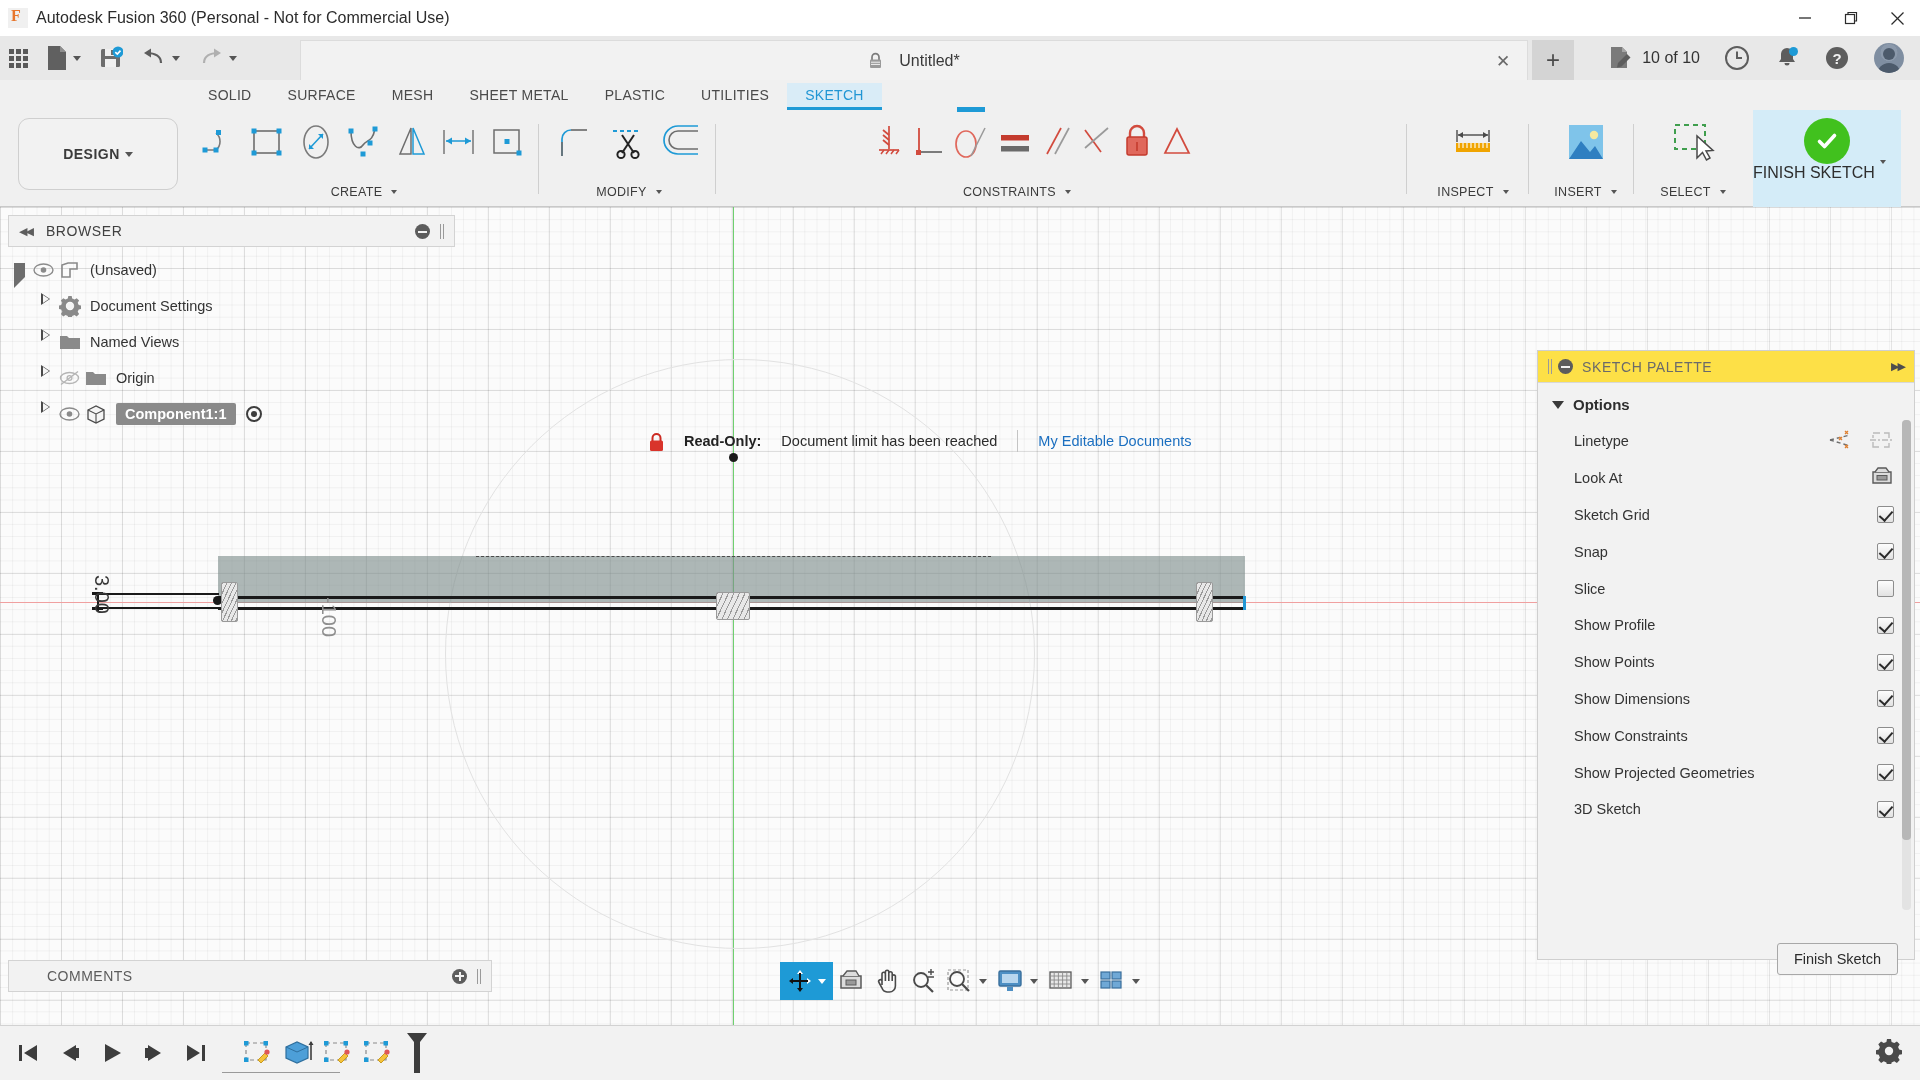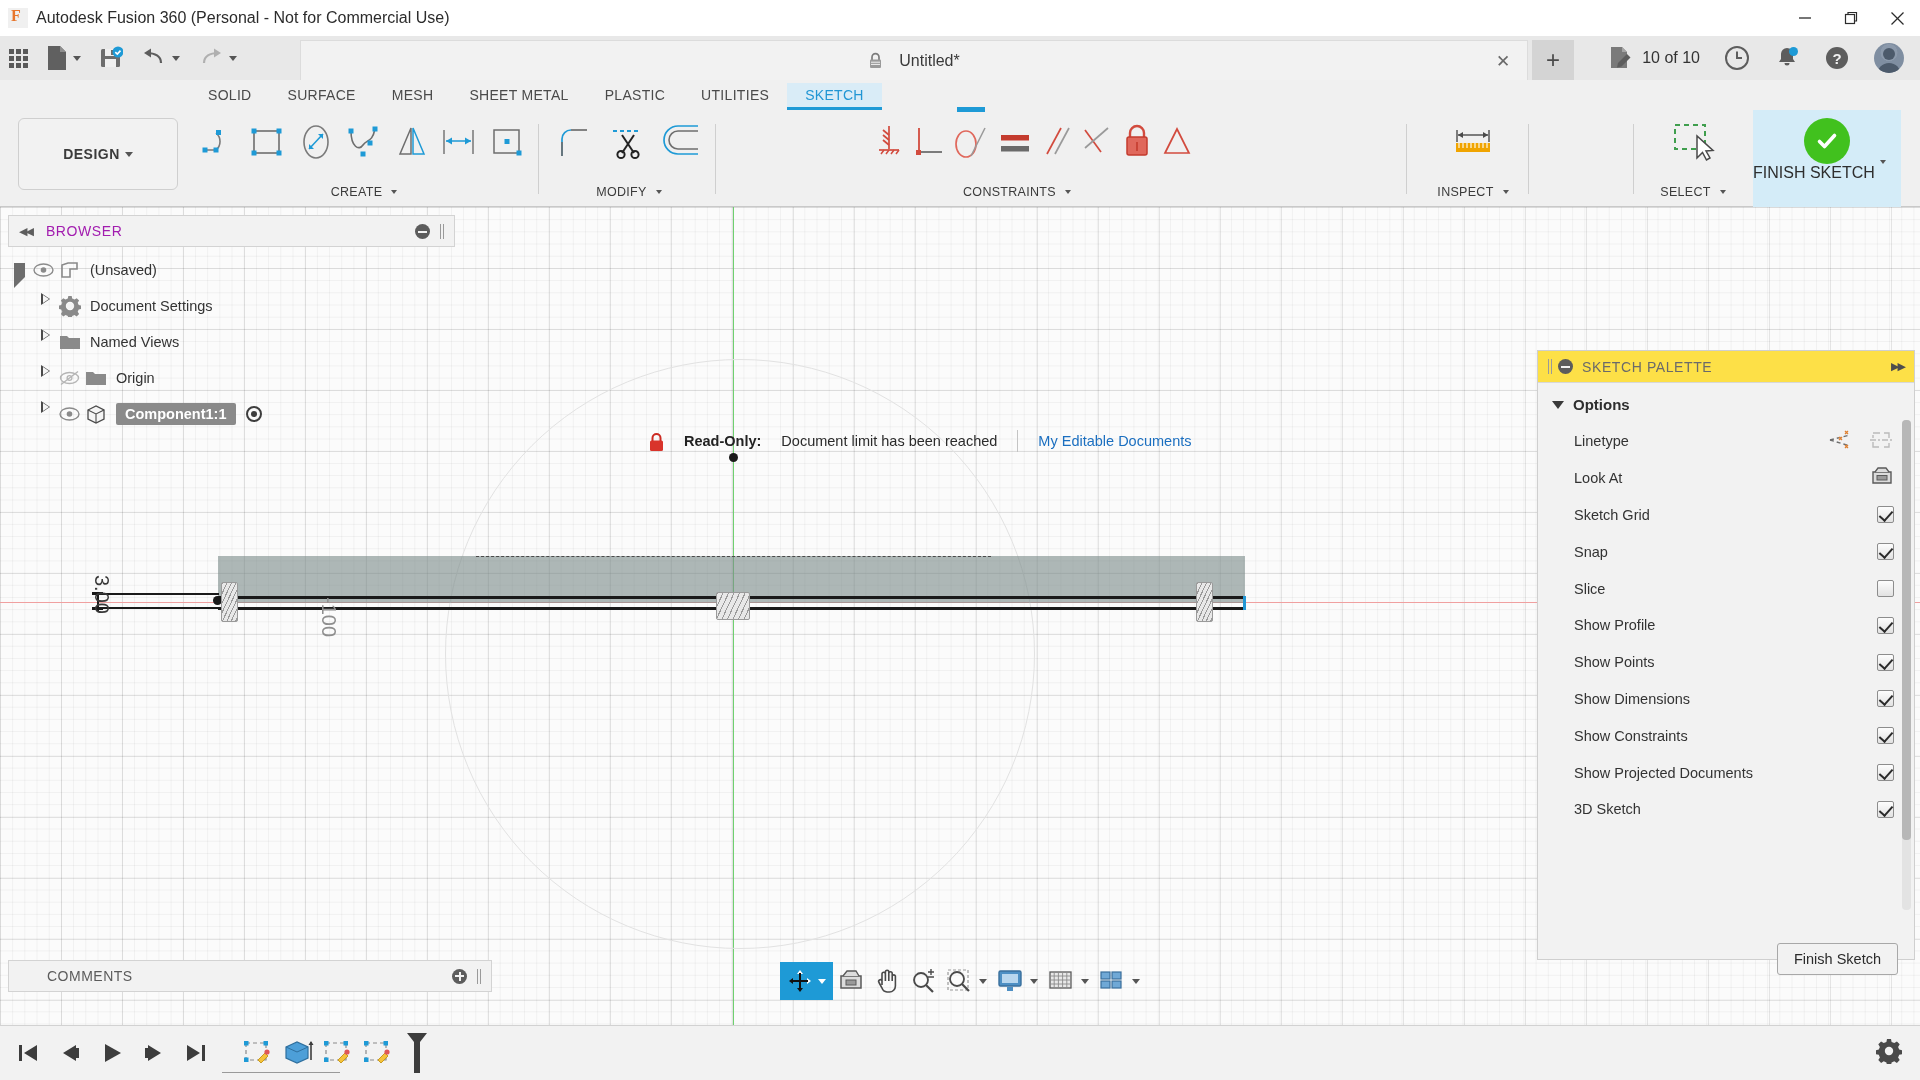--- a/index.html
+++ b/index.html
@@ -100,21 +100,21 @@
     content:""; position:absolute; left:0; right:0; bottom:0; height:3px; background:#1e9ad6;
   }
 
   
   .ribbon {
     position: absolute; top: 110px; left: 0; width: 1920px; height: 97px;
     background: #f0f0f0; border-bottom: 1px solid #c9c9c9;
   }
   .design-box {
     position: absolute; left: 18px; top: 8px; width: 160px; height: 72px;
-    background: #f2f2f2; border: 1px solid #cfcfcf; border-radius: 6px;
+    background: #f2f2f2; border: 1px solid #cfcfcf; border-radius: 11px;
     display: flex; align-items: center; justify-content: center;
   }
   .design-label { font-size: 14px; color: #3b3b3b; letter-spacing: .5px; font-weight: 600; }
 
   .rgroup { position: absolute; top: 0; height: 97px; }
   .rgroup .icons { display: flex; align-items: center; height: 58px; padding-top: 6px; }
   .rgroup .gname {
     position: absolute; bottom: 8px; left: 0; right: 0; text-align: center;
     font-size: 12.5px; color: #3b3b3b; letter-spacing: .3px;
     display: flex; align-items: center; justify-content: center; gap: 4px;
@@ -135,21 +135,21 @@
     width: 46px; height: 46px; border-radius: 50%; background: #41c11e;
     display:flex; align-items:center; justify-content:center; margin: 8px auto 0;
   }
 
   
   .browser-head {
     position: absolute; left: 8px; top: 215px; width: 447px; height: 32px;
     background: #f2f2f2; border: 1px solid #d3d3d3;
     display: flex; align-items: center; padding: 0 10px;
   }
-  .browser-title { font-size: 14px; color: #a21caf; letter-spacing: .6px; margin-left: 14px; }
+  .browser-title { font-size: 14px; color: #404040; letter-spacing: .6px; margin-left: 14px; }
   .collapse-arrows { color: #5d5d5d; font-size: 11px; letter-spacing: -2px; }
   .minus-circle {
     margin-left: auto; width: 15px; height: 15px; border-radius: 50%; background: #5c5c5c;
     position: relative;
   }
   .minus-circle::after { content:""; position:absolute; left:3px; right:3px; top:7px; height:2px; background:#f2f2f2; }
   .grip { width: 4px; height: 15px; margin-left: 10px;
           background: repeating-linear-gradient(to right,#9a9a9a 0 1px,transparent 1px 3px); }
 
   .tree { position: absolute; left: 8px; top: 252px; width: 447px; }
@@ -648,20 +648,35 @@
         </div>
       </div>
       <div class="gname">
         <span>INSPECT</span>
         <span class="caret sm"></span>
       </div>
     </div>
 
     <div class="divider" style="left:1528px;"></div>
 
+    <div class="rgroup" style="left:1538px; width:95px;">
+      <div class="icons" style="justify-content:center;">
+        <div class="ricon">
+          <svg width="44" height="42" viewBox="0 0 44 42">
+            <rect x="5" y="4" width="34" height="34" fill="#7fc4ea"></rect>
+            <circle cx="30" cy="14" r="4.2" fill="#f5e9a0"></circle>
+            <path d="M5 38 L17 20 L26 31 L31 25 L39 38 z" fill="#2f7fc1"></path>
+          </svg>
+        </div>
+      </div>
+      <div class="gname">
+        <span>INSERT</span>
+        <span class="caret sm"></span>
+      </div>
+    </div>
 
     <div class="divider" style="left:1633px;"></div>
 
     <div class="rgroup" style="left:1643px; width:100px;">
       <div class="icons" style="justify-content:center;">
         <div class="ricon">
           <svg width="52" height="44" viewBox="0 0 52 44">
             <rect x="8" y="5" width="30" height="24" fill="none" stroke="#3f9e4d" stroke-width="2" stroke-dasharray="5 4"></rect>
             <path d="M30 16 L30 38 L35.5 32.5 L39.5 40 L43 38 L39 31 L46 30.5 z" fill="#fff" stroke="#4a4a4a" stroke-width="1.5"></path>
           </svg>
@@ -901,21 +916,21 @@
             <span class="cbox on"></span>
           </span>
       </div>
       <div class="opt-row">
         <span>Show Constraints</span>
         <span class="ctl">
             <span class="cbox on"></span>
           </span>
       </div>
       <div class="opt-row">
-        <span>Show Projected Documents</span>
+        <span>Show Projected Geometries</span>
         <span class="ctl">
             <span class="cbox on"></span>
           </span>
       </div>
       <div class="opt-row">
         <span>3D Sketch</span>
         <span class="ctl">
             <span class="cbox on"></span>
           </span>
       </div>

